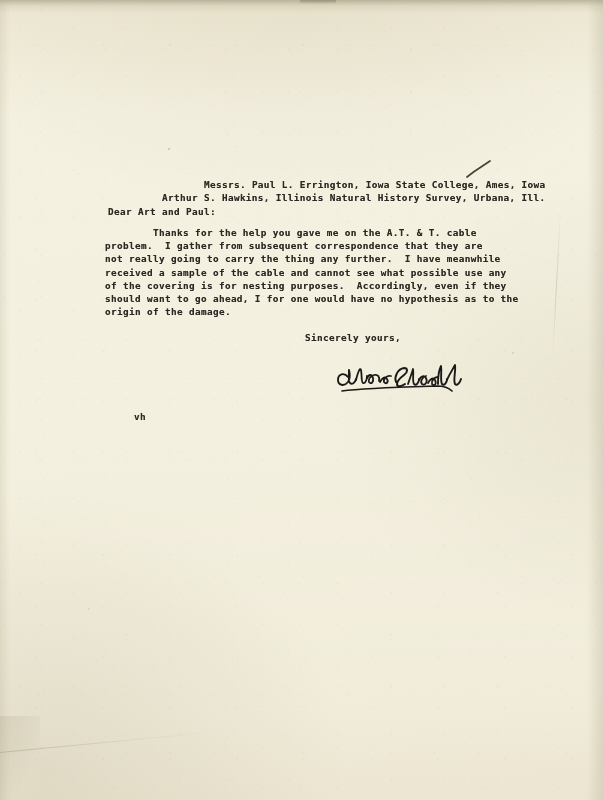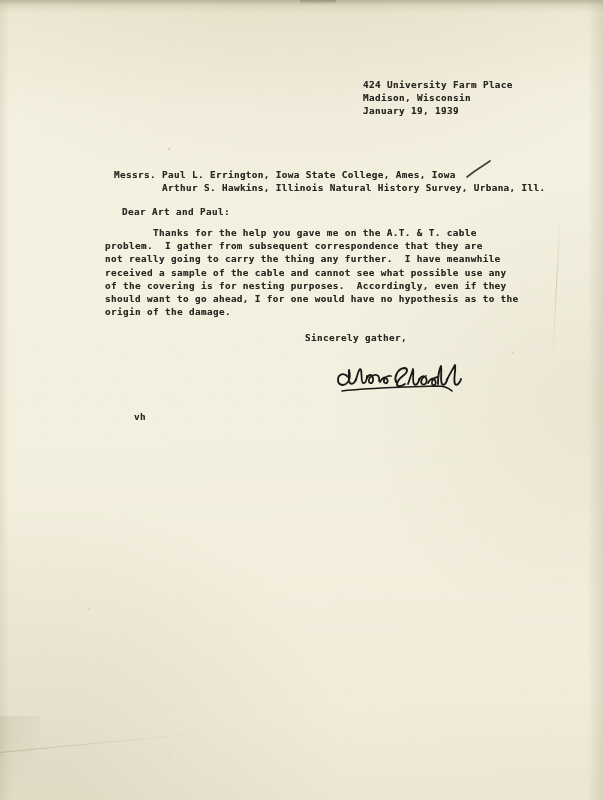--- a/index.html
+++ b/index.html
@@ -100,22 +100,22 @@
     font-size: 9.4px;
     line-height: 13.2px;
     letter-spacing: 0.35px;
     color: #2b2823;
     white-space: pre;
     font-weight: 700;
     text-shadow: 0 0 0.6px rgba(43,40,35,0.45);
   }
 
   #letterhead   { left: 363px; top: 78px; }
-  #addressee    { left: 114px; top: 168px; }
-  #salutation   { left: 122px; top: 205px; }
+  #addressee    { left: 114px; top: 178px; text-align: right; }
+  #salutation   { left: 108px; top: 205px; }
   #body         { left: 105px; top: 226px; }
   #closing      { left: 305px; top: 331px; }
   #sig-name     { left: 305px; top: 401px; }
   #typist       { left: 114px; top: 410px; margin-left: 20px; }
 
   
   #checkmark {
     position: absolute;
     left: 466px; top: 160px;
     width: 26px; height: 22px;
@@ -138,42 +138,39 @@
   <div class="edge-left"></div>
   <div class="edge-right"></div>
   <div class="crease-a"></div>
   <div class="crease-b"></div>
   <div class="crease-c"></div>
 
   <div class="speck" style="left:168px; top:148px; width:2px; height:2px;"></div>
   <div class="speck" style="left:512px; top:352px; width:2px; height:2px; opacity:.6;"></div>
   <div class="speck" style="left:88px; top:608px; width:2px; height:2px; opacity:.5;"></div>
 
-  <div class="typed" id="letterhead">424 University Farm Place
-Madison, Wisconsin
-January 19, 1939</div>
 
   <div class="typed" id="addressee">Messrs. Paul L. Errington, Iowa State College, Ames, Iowa
         Arthur S. Hawkins, Illinois Natural History Survey, Urbana, Ill.</div>
 
   <svg id="checkmark" viewBox="0 0 26 22">
     <path d="M1 17 L7.5 12 L24 1" fill="none" stroke="#26241f" stroke-width="1.7" stroke-linecap="round" stroke-linejoin="round" opacity="0.85"></path>
   </svg>
 
   <div class="typed" id="salutation">Dear Art and Paul:</div>
 
   <div class="typed" id="body">        Thanks for the help you gave me on the A.T. &amp; T. cable
 problem.  I gather from subsequent correspondence that they are
 not really going to carry the thing any further.  I have meanwhile
 received a sample of the cable and cannot see what possible use any
 of the covering is for nesting purposes.  Accordingly, even if they
 should want to go ahead, I for one would have no hypothesis as to the
 origin of the damage.</div>
 
-  <div class="typed" id="closing">Sincerely gather,</div>
+  <div class="typed" id="closing">Sincerely yours,</div>
 
   <svg id="signature" viewBox="0 0 130 40">
     <g fill="none" stroke="#1b1a18" stroke-linecap="round" stroke-linejoin="round">
       <path d="M14 17 C10 12, 4 14, 4 20 C4 25, 10 27, 14 22 C16 19, 16 14, 15 10 C15 15, 14 21, 16 23 C18 25, 21 23, 22 19" stroke-width="1.9"></path>
       <path d="M22 20 C24 12, 26 7, 27 10 C28 14, 27 22, 29 23 C31 24, 33 20, 33 16" stroke-width="1.8"></path>
       <path d="M33 18 C35 14, 38 14, 39 18 C40 22, 37 25, 35 22 C34 20, 36 16, 40 15 C44 14, 46 17, 45 21" stroke-width="1.8"></path>
       <path d="M46 22 C48 18, 51 16, 53 19 C55 22, 52 25, 50 22 C49 19, 53 15, 57 16" stroke-width="1.8"></path>
       <path d="M62 22 C60 16, 64 9, 70 8 C74 8, 74 12, 70 15 C66 18, 63 21, 63 24 C63 27, 67 27, 71 24" stroke-width="2.0"></path>
       <path d="M74 24 C76 18, 78 13, 79 9 C80 14, 78 21, 80 24 C82 26, 85 23, 85 19" stroke-width="1.8"></path>
       <path d="M85 20 C87 16, 90 15, 92 18 C94 22, 91 26, 88 24 C86 22, 88 17, 92 16" stroke-width="1.8"></path>

